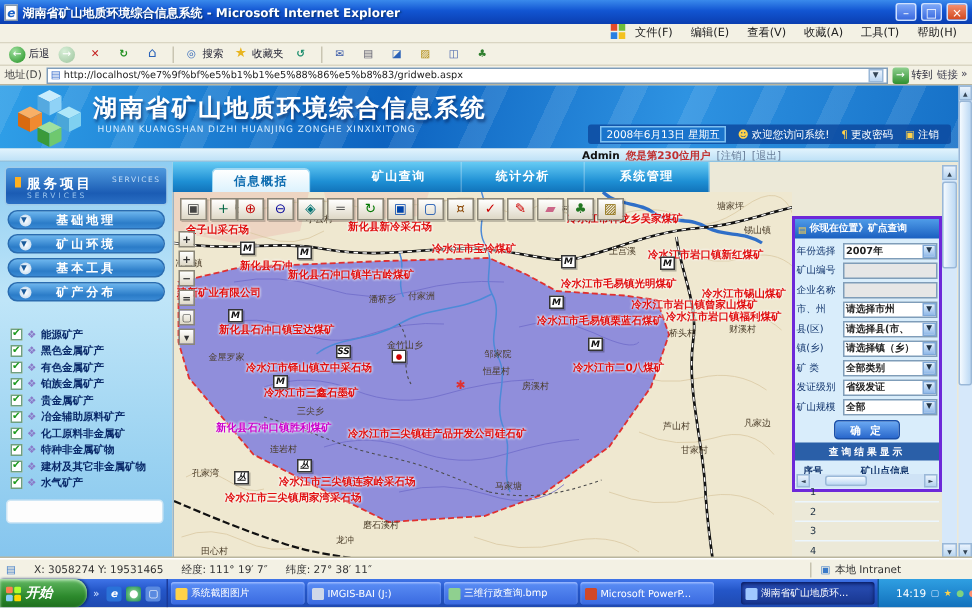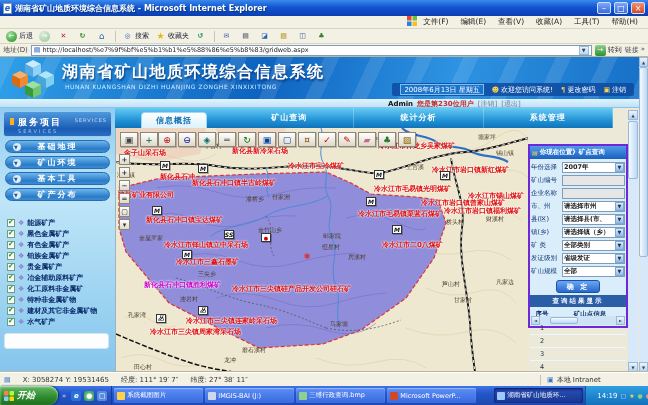--- a/index.html
+++ b/index.html
@@ -83,21 +83,21 @@
 
   
   .userstrip { position:absolute; top:99px; left:0; width:640px; height:9px;
     background:linear-gradient(#e2f3fd,#bfe2f7); border-bottom:1px solid #8fc2e2; }
   .userline { position:absolute; left:388px; top:0px; display:flex; gap:4px; font-size:7px; align-items:center; }
   .u-name { color:#111; font-weight:bold; }
   .u-info { color:#c03030; font-weight:bold; }
   .u-link { color:#6a7f9a; }
 
   
-  .tabstrip { position:absolute; left:115px; top:108px; width:498px; height:20px;
+  .tabstrip { position:absolute; left:115px; top:108px; width:358px; height:20px;
     background:linear-gradient(#66cbf4,#1e8fd4 65%,#1173ba);
     display:flex; align-items:flex-end; }
   .tab { flex:1; height:20px; line-height:20px; text-align:center; color:#fff;
     font-size:8px; font-weight:bold; border-right:1px solid rgba(255,255,255,.25); letter-spacing:1px; }
   .tab.active { flex:0 0 66px; height:16px; line-height:16px; margin:0 18px 0 26px;
     background:linear-gradient(#ffffff,#dcf2fd); color:#0d6cb0;
     border-radius:4px 4px 0 0; border:1px solid #9fd8f2; border-bottom:none; }
 
   
   .sidebar { position:absolute; left:0; top:108px; width:115px; height:264px;

